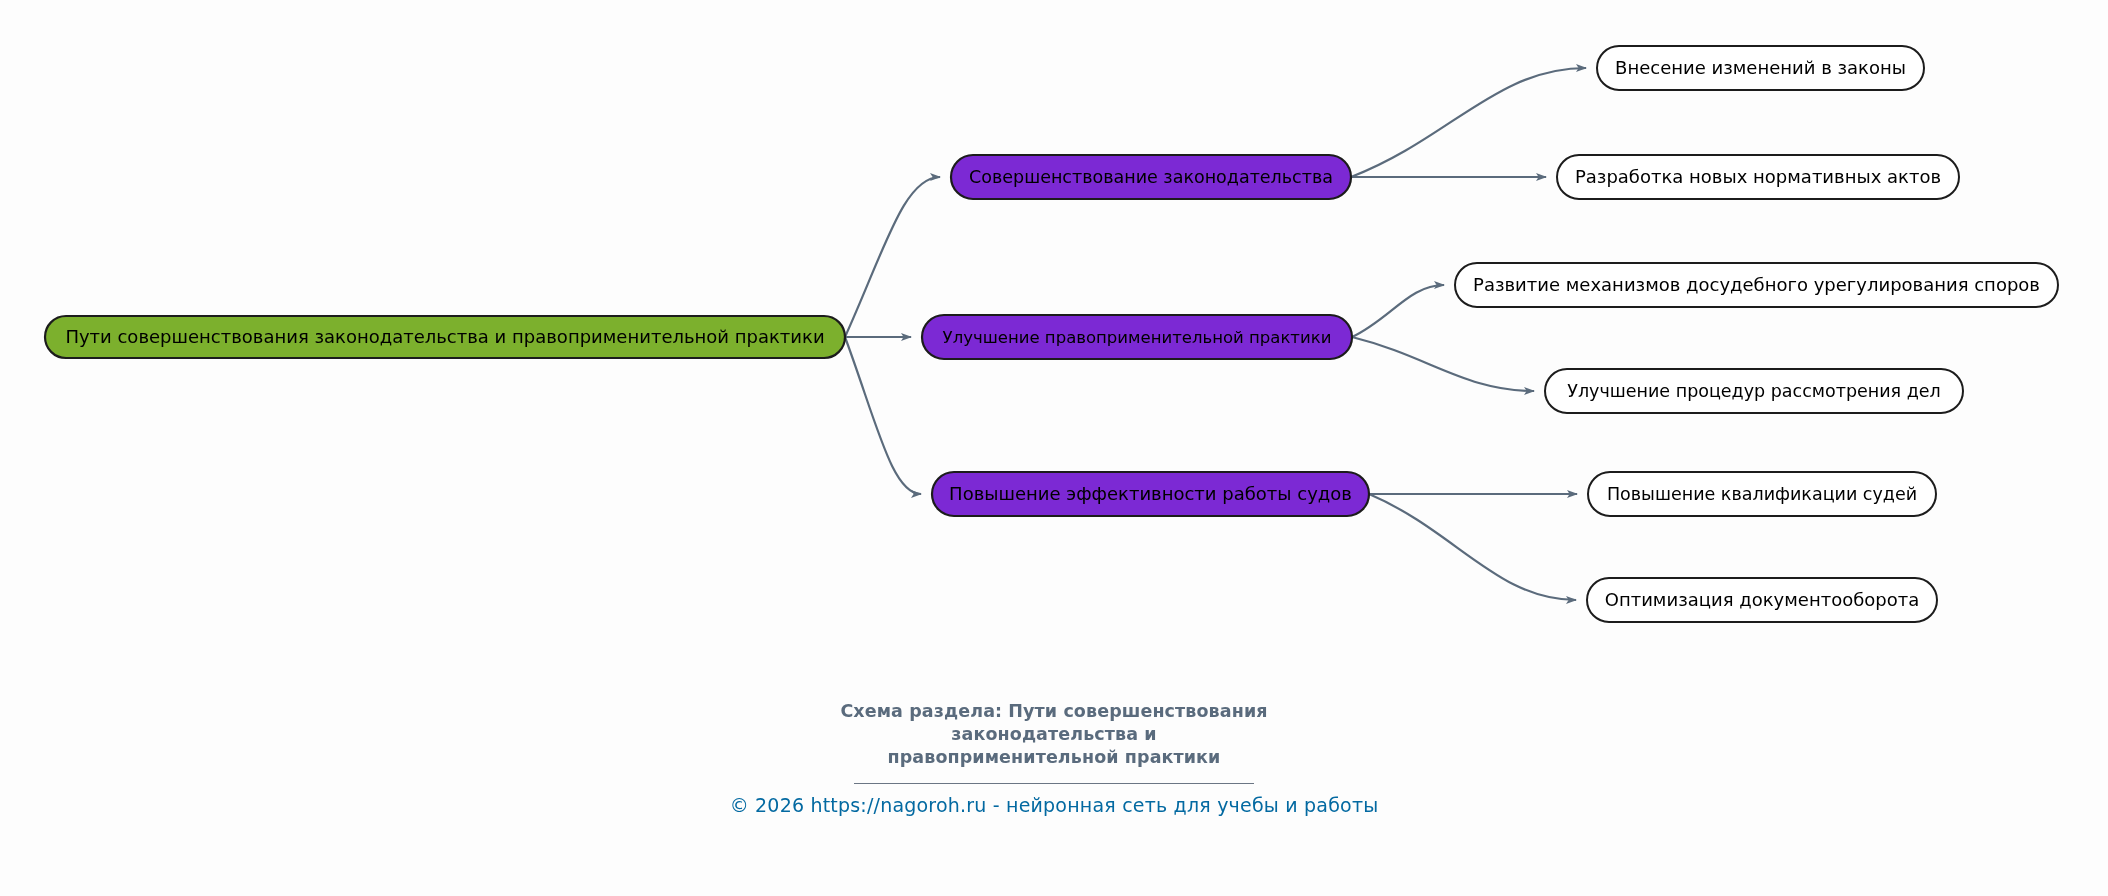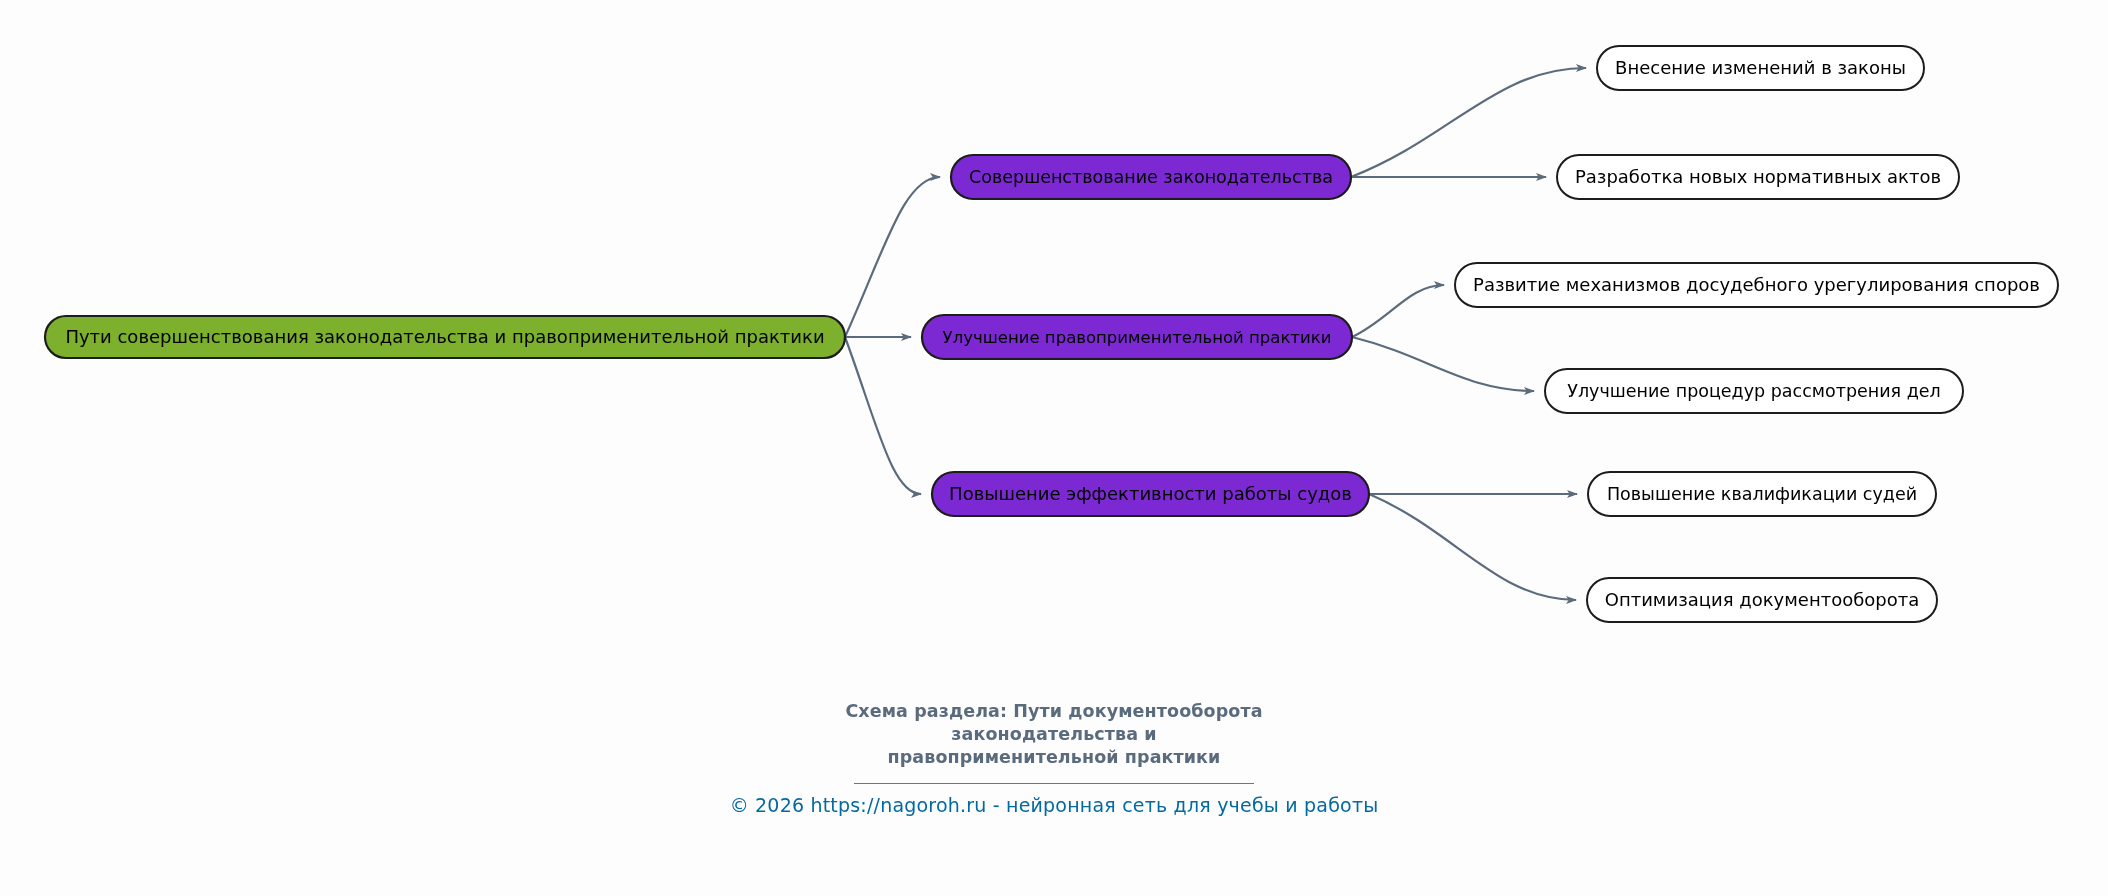--- a/index.html
+++ b/index.html
@@ -162,19 +162,19 @@
           <text x="1606.921875" y="495" text-anchor="start" class="node-label node-label-leaf" style="font-size: 17.5px;">Повышение квалификации судей</text>
         </g>
         <g>
           <rect x="1587" y="578" width="350" height="44" rx="22" ry="22" class="node-rect-leaf"></rect>
           <text x="1604.7578125" y="601" text-anchor="start" class="node-label node-label-leaf" style="font-size: 18px;">Оптимизация документооборота</text>
         </g>
       </g>
   </svg>
 
   <div class="caption-block">
-    <span class="caption-text">Схема раздела: Пути документооборота законодательства и правоприменительной практики</span>
+    <span class="caption-text">Схема раздела: Пути совершенствования законодательства и правоприменительной практики</span>
     <hr class="caption-rule">
   </div>
 
   <div class="footer-text">© 2026 https://nagoroh.ru - нейронная сеть для учебы и работы</div>
 
 </div>
 
 </body></html>

